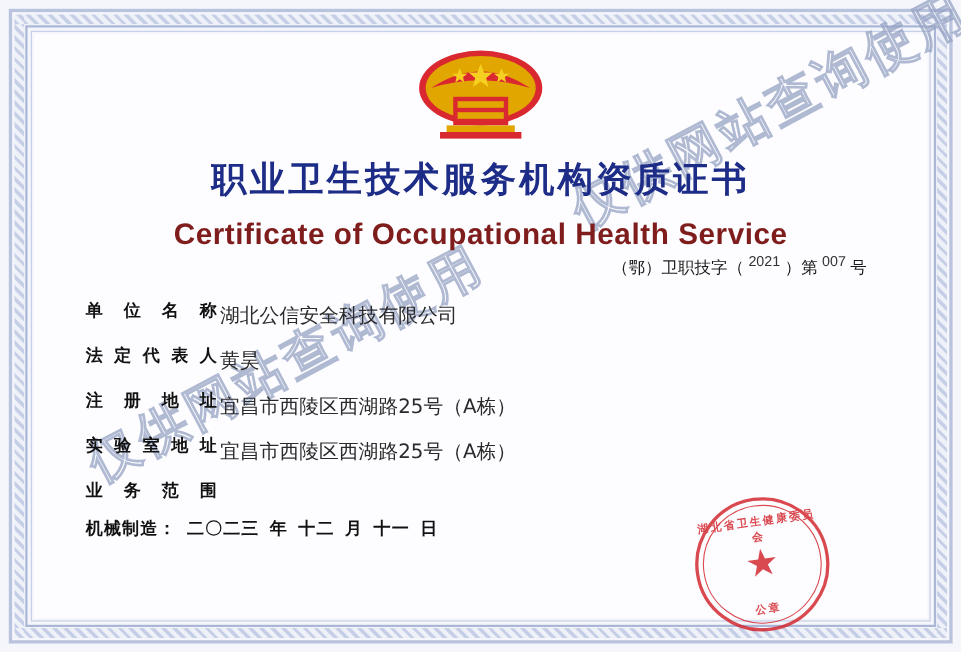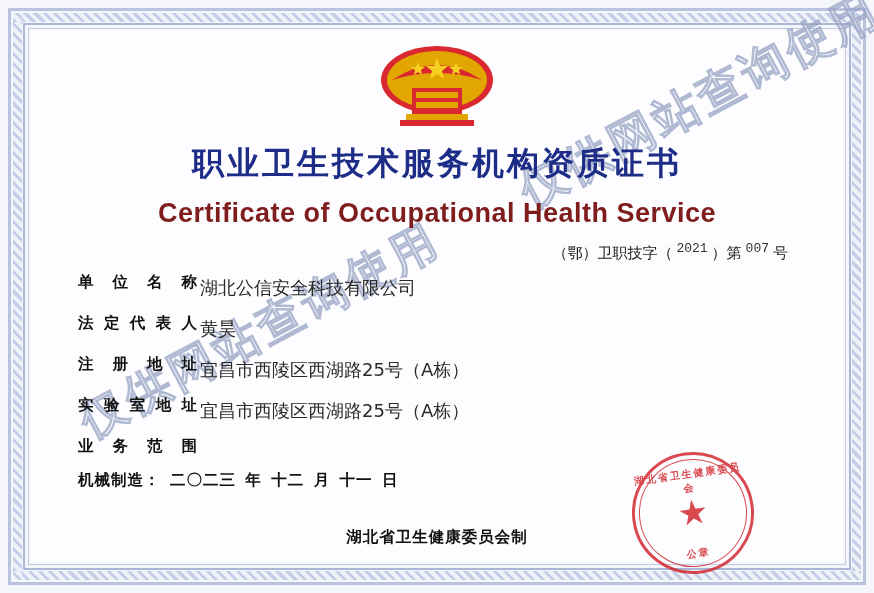--- a/index.html
+++ b/index.html
@@ -107,24 +107,24 @@
     font-family: Liberation Sans, sans-serif;
     font-size: 27px;
     font-weight: bold;
     color: #7f1d1d;
     letter-spacing: 0.5px;
   }
 
   .certno {
     position: absolute;
     right: 86px;
-    top: 244px;
+    top: 234px;
     font-size: 15px;
     color: #1a1a1a;
-    font-family: Liberation Mono, monospace;
+    font-family: Liberation Sans, sans-serif;
     white-space: nowrap;
   }
   .certno .num {
     display: inline-block;
     position: relative;
     top: -6px;
     font-size: 13px;
     color: #333;
     padding: 0 4px;
   }
@@ -343,14 +343,13 @@
   </div>
 
 
   <div class="seal">
     <div class="ring"></div>
     <div class="arc-top">湖北省卫生健康委员会</div>
     <div class="star">★</div>
     <div class="arc-bottom">公章</div>
   </div>
 
-  <div class="footer">湖北省卫生健康委员会制</div>
 </div>
 
 </body></html>

